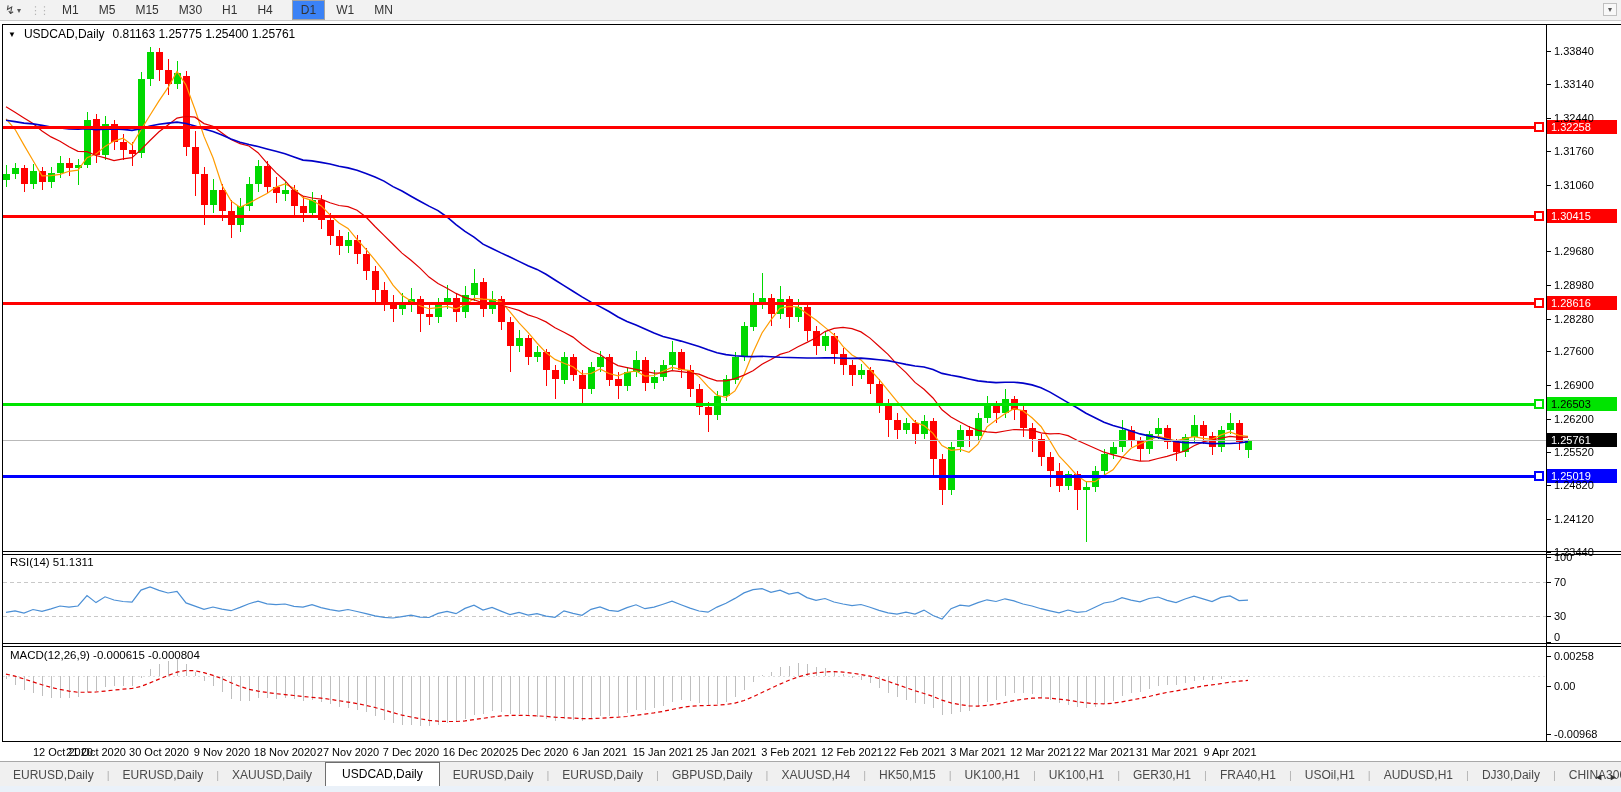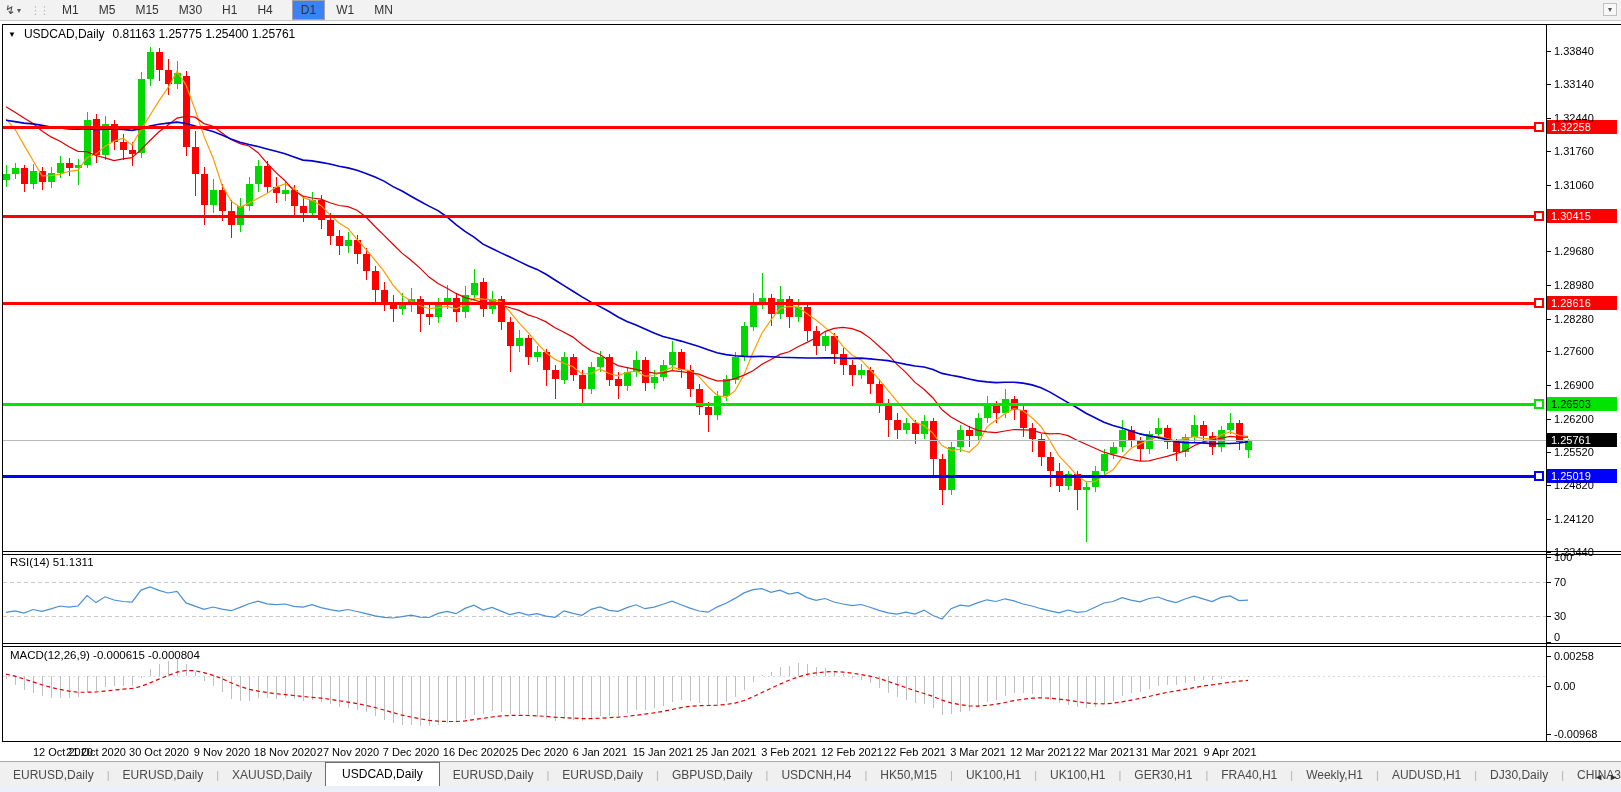--- a/index.html
+++ b/index.html
@@ -588,33 +588,33 @@
       <span class="tab">EURUSD,Daily</span>
       <span class="tabsep">|</span>
       <span class="tab">XAUUSD,Daily</span>
       <span class="tab active">USDCAD,Daily</span>
       <span class="tab">EURUSD,Daily</span>
       <span class="tabsep">|</span>
       <span class="tab">EURUSD,Daily</span>
       <span class="tabsep">|</span>
       <span class="tab">GBPUSD,Daily</span>
       <span class="tabsep">|</span>
-      <span class="tab">USDCNH,H4</span>
+      <span class="tab">XAUUSD,H4</span>
       <span class="tabsep">|</span>
       <span class="tab">HK50,M15</span>
       <span class="tabsep">|</span>
       <span class="tab">UK100,H1</span>
       <span class="tabsep">|</span>
       <span class="tab">UK100,H1</span>
       <span class="tabsep">|</span>
       <span class="tab">GER30,H1</span>
       <span class="tabsep">|</span>
       <span class="tab">FRA40,H1</span>
       <span class="tabsep">|</span>
-      <span class="tab">Weekly,H1</span>
+      <span class="tab">USOil,H1</span>
       <span class="tabsep">|</span>
       <span class="tab">AUDUSD,H1</span>
       <span class="tabsep">|</span>
       <span class="tab">DJ30,Daily</span>
       <span class="tabsep">|</span>
       <span class="tab">CHINA300,H1</span>
     </span>
   <span id="tab-arrows">
     <span class="arrowbtn">◄</span>
     <span class="arrowbtn">►</span>

